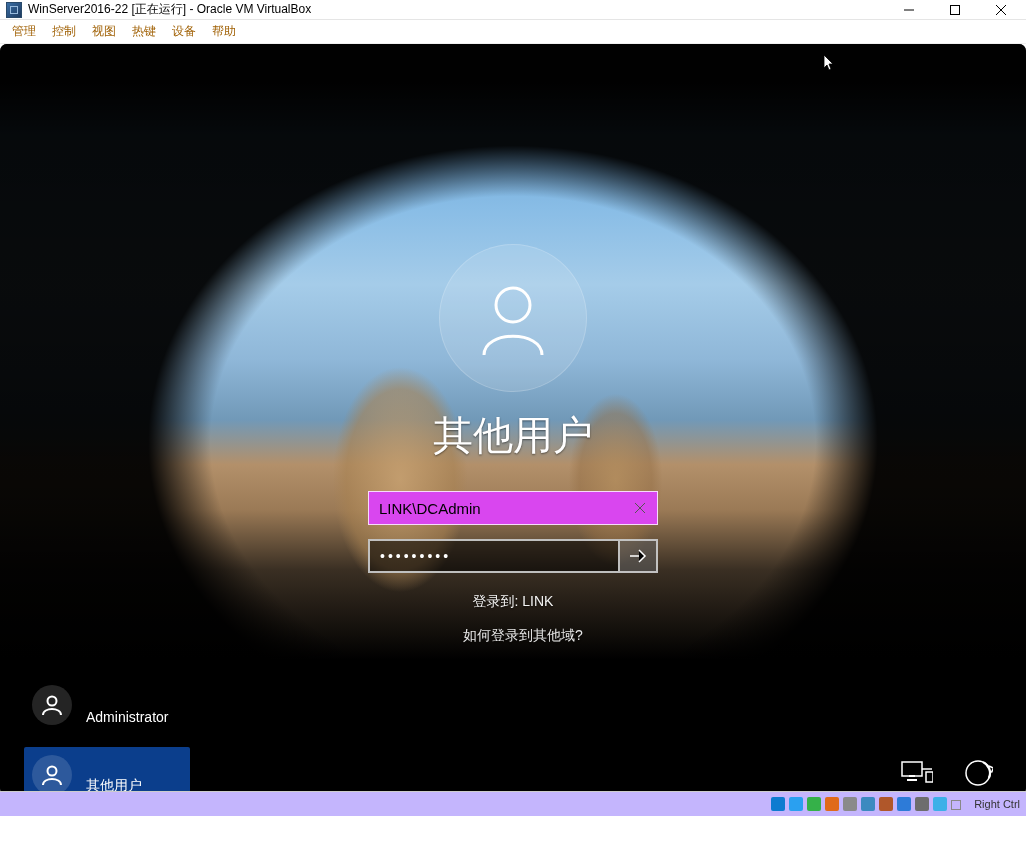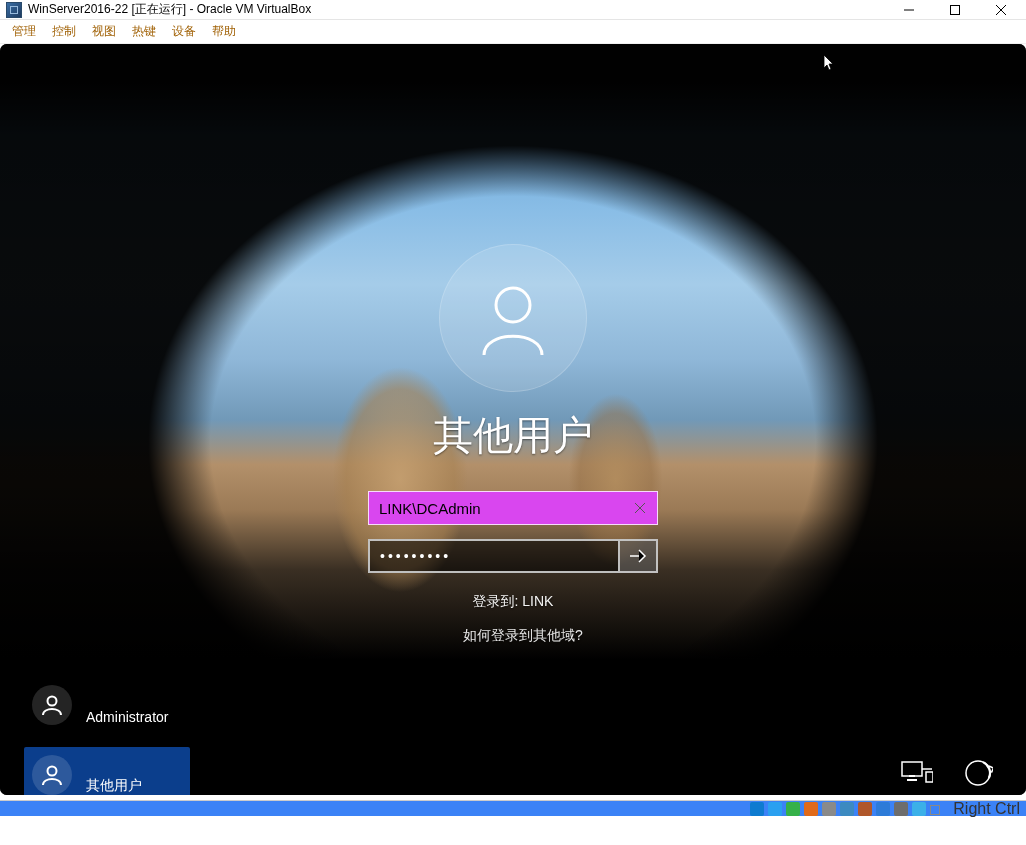--- a/index.html
+++ b/index.html
@@ -52,21 +52,21 @@
   .user-row .av { width:40px; height:40px; border-radius:50%; background:rgba(255,255,255,0.14); display:flex; align-items:center; justify-content:center;}
   .user-row .av svg{stroke:#fff; stroke-width:2; fill:none;}
   .user-row.selected { background:#0b3e8c;}
 
   
   .br-icons { position:absolute; right:28px; bottom:2px; display:flex; gap:22px;}
   .br-icon { width:40px; height:40px; display:flex; align-items:center; justify-content:center; cursor:pointer;}
   .br-icon svg { stroke:#fff; fill:none; stroke-width:1.5;}
 
   
-  .statusbar { position:absolute; left:0; right:0; bottom:0; height:16px; background:#3b82f6; border-top:1px solid #ccc; display:flex; align-items:center; justify-content:flex-end; padding:0 6px; font-size:16px; color:#333; gap:4px;}
+  .statusbar { position:absolute; left:0; right:0; bottom:0; height:25px; background:#c4b5fd; border-top:1px solid #ccc; display:flex; align-items:center; justify-content:flex-end; padding:0 6px; font-size:11px; color:#333; gap:4px;}
   .statusbar .sicon{width:14px;height:14px;border-radius:2px;}
   .s1{background:#0e7bd0;} .s2{background:#2aa0f0;} .s3{background:#35b149;} .s4{background:#e06a1a;} .s5{background:#8a8a8a;} .s6{background:#3c8ac0;} .s7{background:#b0572a;} .s8{background:#2d7bd8;} .s9{background:#6d6d6d;} .s10{background:#3cb0e8;}
   .statusbar .hostkey{margin-left:6px;}
   .statusbar .kbd{width:10px;height:10px;border:1px solid #888;display:inline-block;margin-right:3px;position:relative;top:1px;}
   
   
   .cursor{position:absolute; left:823px; top:10px; width:12px; height:18px;}
   .cursor svg{fill:#fff; stroke:#000;}
   
   .guest-inner{position:absolute; inset:0 0 21px 0; overflow:hidden;border-radius:7px;}

